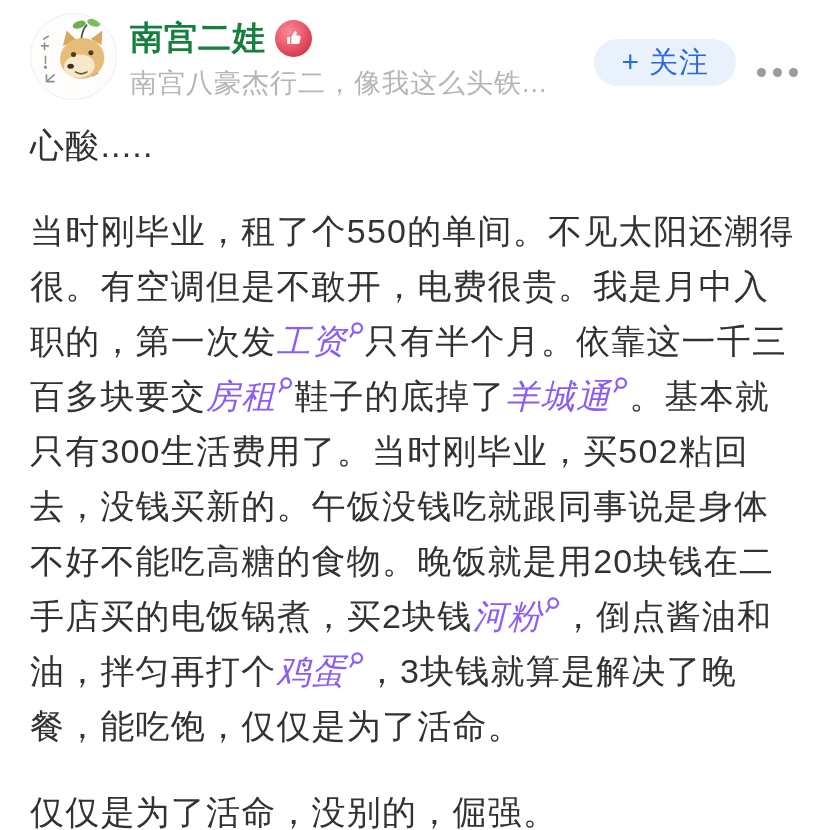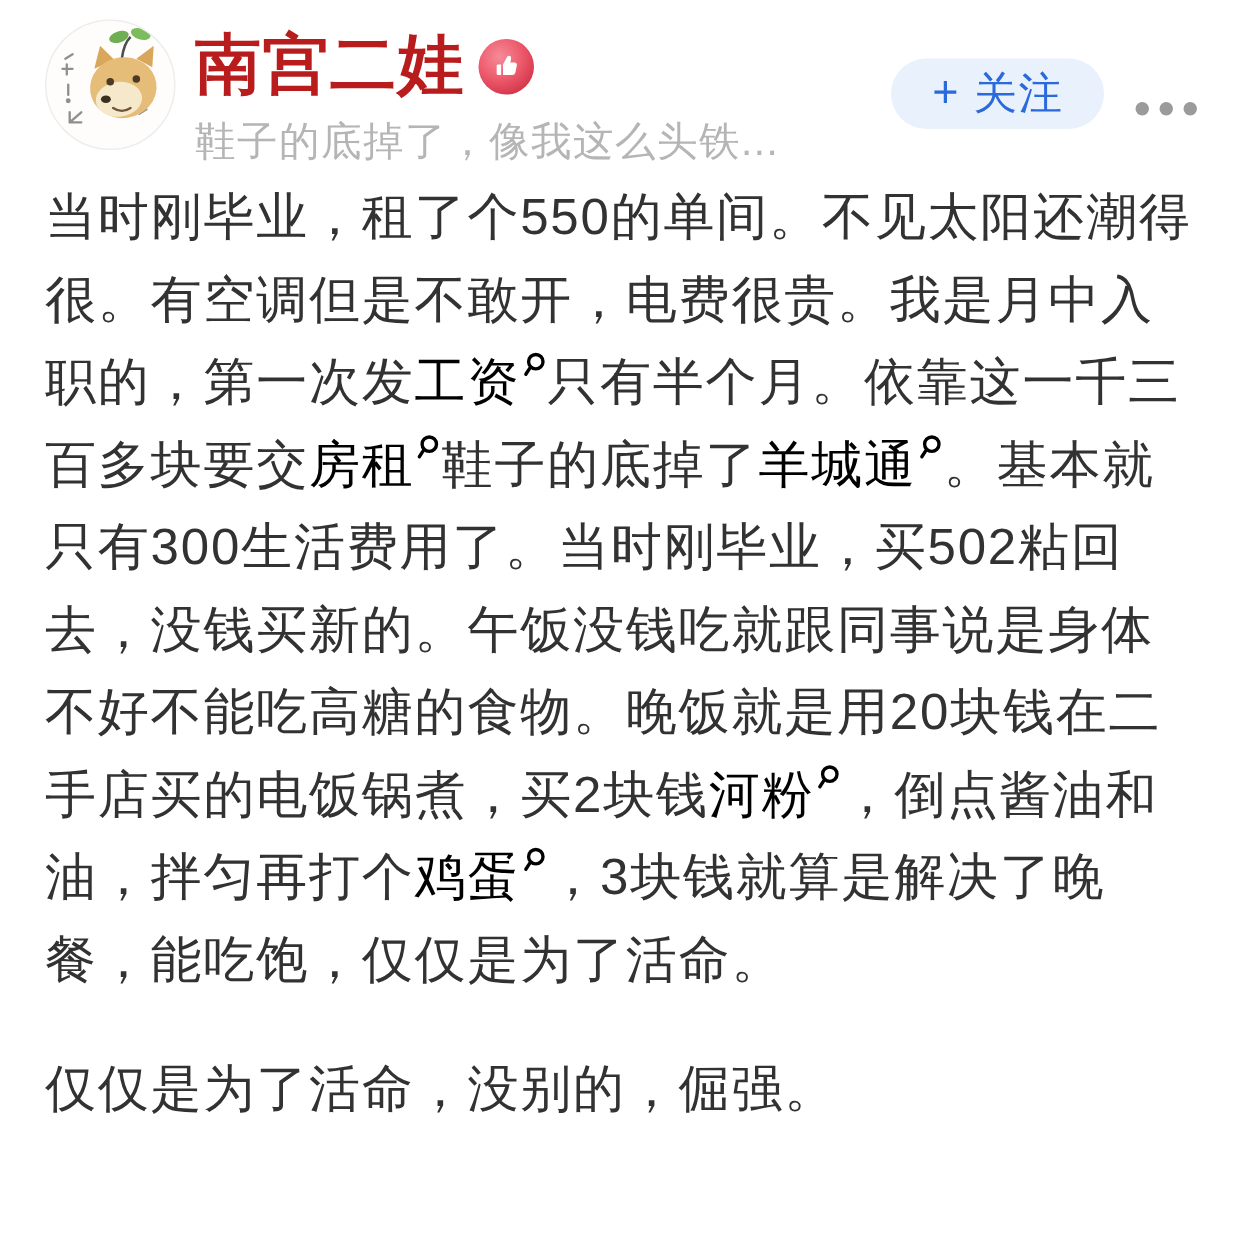--- a/index.html
+++ b/index.html
@@ -29,23 +29,23 @@
   }
   .avatar svg { display: block; width: 100%; height: 100%; }
   .header-text {
     flex: 1 1 auto;
     min-width: 0;
     padding-left: 13px;
     padding-top: 7px;
   }
   .name-row { display: flex; align-items: center; }
   .username {
-    font-size: 44px;
+    font-size: 33px;
     font-weight: 700;
-    color: #b91c1c;
+    color: #15803d;
     letter-spacing: 1px;
     line-height: 1.1;
     cursor: pointer;
   }
   .badge {
     width: 37px; height: 37px;
     margin-left: 9px;
     border-radius: 50%;
     background: radial-gradient(circle at 38% 32%, #f58b98 0%, #ee5f70 40%, #d93c50 72%, #a72133 100%);
     display: flex; align-items: center; justify-content: center;
@@ -97,23 +97,24 @@
   }
   .para {
     font-size: 34px;
     line-height: 55px;
     letter-spacing: 1.2px;
     color: #323232;
     margin-bottom: 31px;
     word-break: break-all;
   }
   .kw-link {
-    color: #000000;
+    color: #8b5cf6;
     text-decoration: none;
     cursor: pointer;
+    font-style: italic;
   }
   .kw-link svg.mag {
     width: 16px; height: 19px;
     vertical-align: 13px;
     margin: 0 1px;
   }
 </style>
 </head>
 <body>
 
@@ -155,36 +156,37 @@
 
     <div class="header-text">
       <div class="name-row">
         <span class="username">南宫二娃</span>
         <span class="badge">
           <svg viewBox="0 0 24 24">
             <path fill="#ffffff" d="M5.5 10.2h2.6v8H5.5a.8.8 0 0 1-.8-.8v-6.4a.8.8 0 0 1 .8-.8zm4 8v-8l3.1-5.6c.3-.6.9-.9 1.5-.9.9 0 1.7.8 1.6 1.7l-.5 3.3h3.2c1.1 0 1.9 1 1.7 2.1l-1.1 5.4c-.2 1.2-1.2 2-2.4 2H9.5z"></path>
           </svg>
         </span>
       </div>
-      <div class="subtitle">鞋子的底掉了，像我这么头铁...</div>
+      <div class="subtitle">南宫八豪杰行二，像我这么头铁...</div>
     </div>
 
     <button class="follow-btn">
       <span class="plus">+</span>
       <span>关注</span>
     </button>
 
     <button class="more-btn">
       <span class="dot"></span>
       <span class="dot"></span>
       <span class="dot"></span>
     </button>
   </header>
 
   <main class="post-body">
+      <p class="para"><span>心酸.....</span></p>
       <p class="para"><span>当时刚毕业，租了个550的单间。不见太阳还潮得很。有空调但是不敢开，电费很贵。我是月中入职的，第一次发</span><a class="kw-link">工资<svg class="mag" viewBox="0 0 20 23">
             <circle cx="11.5" cy="8.5" r="6" fill="none" stroke="currentColor" stroke-width="2.8"></circle>
             <line x1="6.8" y1="13.5" x2="3.2" y2="19" stroke="currentColor" stroke-width="2.8" stroke-linecap="round"></line>
           </svg></a><span>只有半个月。依靠这一千三百多块要交</span><a class="kw-link">房租<svg class="mag" viewBox="0 0 20 23">
             <circle cx="11.5" cy="8.5" r="6" fill="none" stroke="currentColor" stroke-width="2.8"></circle>
             <line x1="6.8" y1="13.5" x2="3.2" y2="19" stroke="currentColor" stroke-width="2.8" stroke-linecap="round"></line>
           </svg></a><span>鞋子的底掉了</span><a class="kw-link">羊城通<svg class="mag" viewBox="0 0 20 23">
             <circle cx="11.5" cy="8.5" r="6" fill="none" stroke="currentColor" stroke-width="2.8"></circle>
             <line x1="6.8" y1="13.5" x2="3.2" y2="19" stroke="currentColor" stroke-width="2.8" stroke-linecap="round"></line>
           </svg></a><span>。基本就只有300生活费用了。当时刚毕业，买502粘回去，没钱买新的。午饭没钱吃就跟同事说是身体不好不能吃高糖的食物。晚饭就是用20块钱在二手店买的电饭锅煮，买2块钱</span><a class="kw-link">河粉<svg class="mag" viewBox="0 0 20 23">

